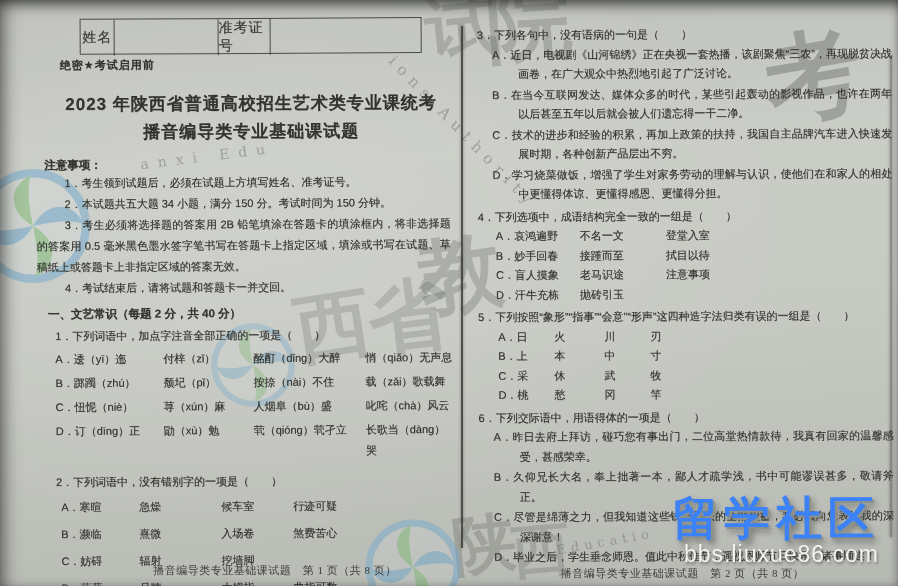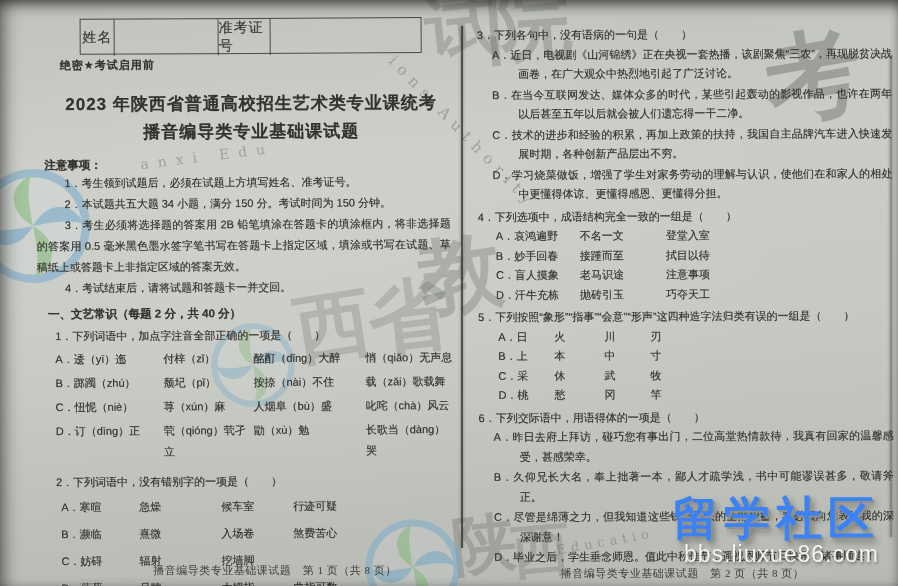--- a/index.html
+++ b/index.html
@@ -155,22 +155,22 @@
     <span>载（zǎi）歌载舞</span>
   </div>
   <div class="optgrid g1">
     <span>C．忸怩（niè）</span>
     <span>荨（xún）麻</span>
     <span>人烟阜（bù）盛</span>
     <span>叱咤（chà）风云</span>
   </div>
   <div class="optgrid g1">
     <span>D．订（dīng）正</span>
+    <span>勖（xù）勉</span>
     <span>茕（qióng）茕孑立</span>
-    <span>勖（xù）勉</span>
     <span>长歌当（dàng）哭</span>
   </div>
 
   <p class="stem1" style="margin-top:9px;">2．下列词语中，没有错别字的一项是（　　）</p>
   <div class="optgrid g2">
     <span>A．寒暄</span>
     <span>急燥</span>
     <span>候车室</span>
     <span>行迹可疑</span>
   </div>
@@ -212,21 +212,20 @@
     <span>拭目以待</span>
   </div>
   <div class="optgrid g4">
     <span>C．盲人摸象</span>
     <span>老马识途</span>
     <span>注意事项</span>
   </div>
   <div class="optgrid g4">
     <span>D．汗牛充栋</span>
     <span>抛砖引玉</span>
-    <span>巧夺天工</span>
   </div>
 
   <p class="stem2" style="margin-top:3px;">5．下列按照“象形”“指事”“会意”“形声”这四种造字法归类有误的一组是（　　）</p>
   <div class="optgrid g5">
     <span>A．日</span>
     <span>火</span>
     <span>川</span>
     <span>刃</span>
   </div>
   <div class="optgrid g5">

